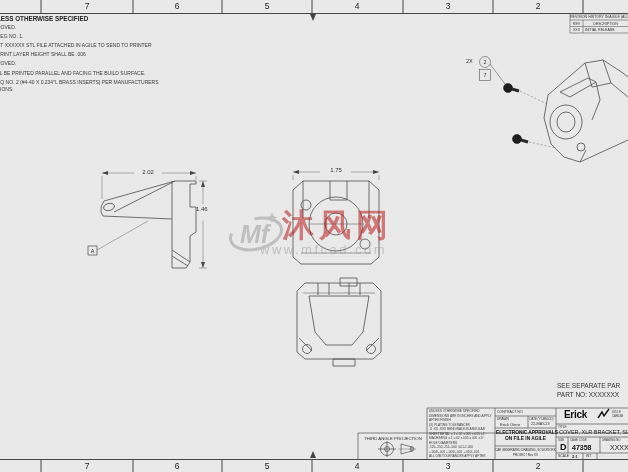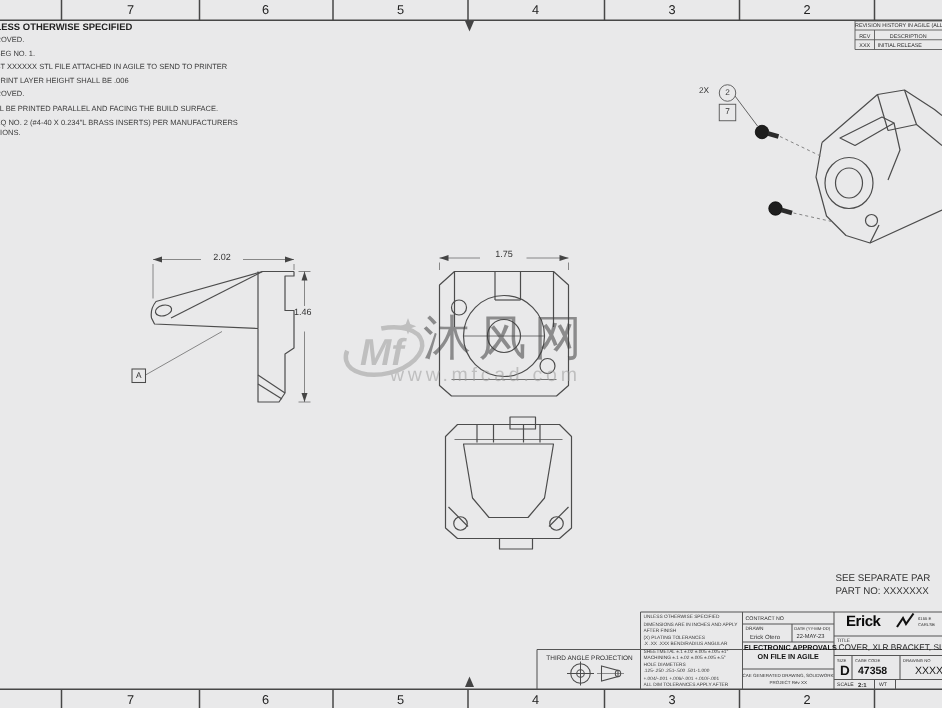--- a/index.html
+++ b/index.html
@@ -6,21 +6,21 @@
   .sheet{position:relative;width:628px;height:472px;background:#e9e9ea;overflow:hidden;
          font-family:"Liberation Sans",sans-serif;color:#2f2f2f;}
   .t{position:absolute;white-space:nowrap;}
   .c{text-align:center;}
   svg{position:absolute;left:0;top:0;}
   .zone{width:20px;text-align:center;font-size:8.5px;color:#222;}
   .note{font-size:5px;color:#3a3a3a;}
   .tiny{font-size:3.2px;color:#3a3a3a;line-height:4.55px;}
   .dim{font-size:6px;color:#333;}
   .wm{position:absolute;left:228px;top:200px;width:190px;height:66px;opacity:.55;z-index:5;pointer-events:none;}
-  .wm-brand{position:absolute;left:54px;top:4px;font-size:32px;font-weight:normal;color:#404040;letter-spacing:5px;}
+  .wm-brand{position:absolute;left:54px;top:4px;font-size:32px;font-weight:bold;color:#b91c1c;letter-spacing:5px;}
   .wm-url{position:absolute;left:32px;top:42px;font-size:13px;color:#9d9d9d;letter-spacing:2.5px;}
 </style>
 </head>
 <body>
 
 <div class="sheet">
 
   <svg width="628" height="472" viewBox="0 0 628 472">
 
     <g stroke="#474747" stroke-width="1">

